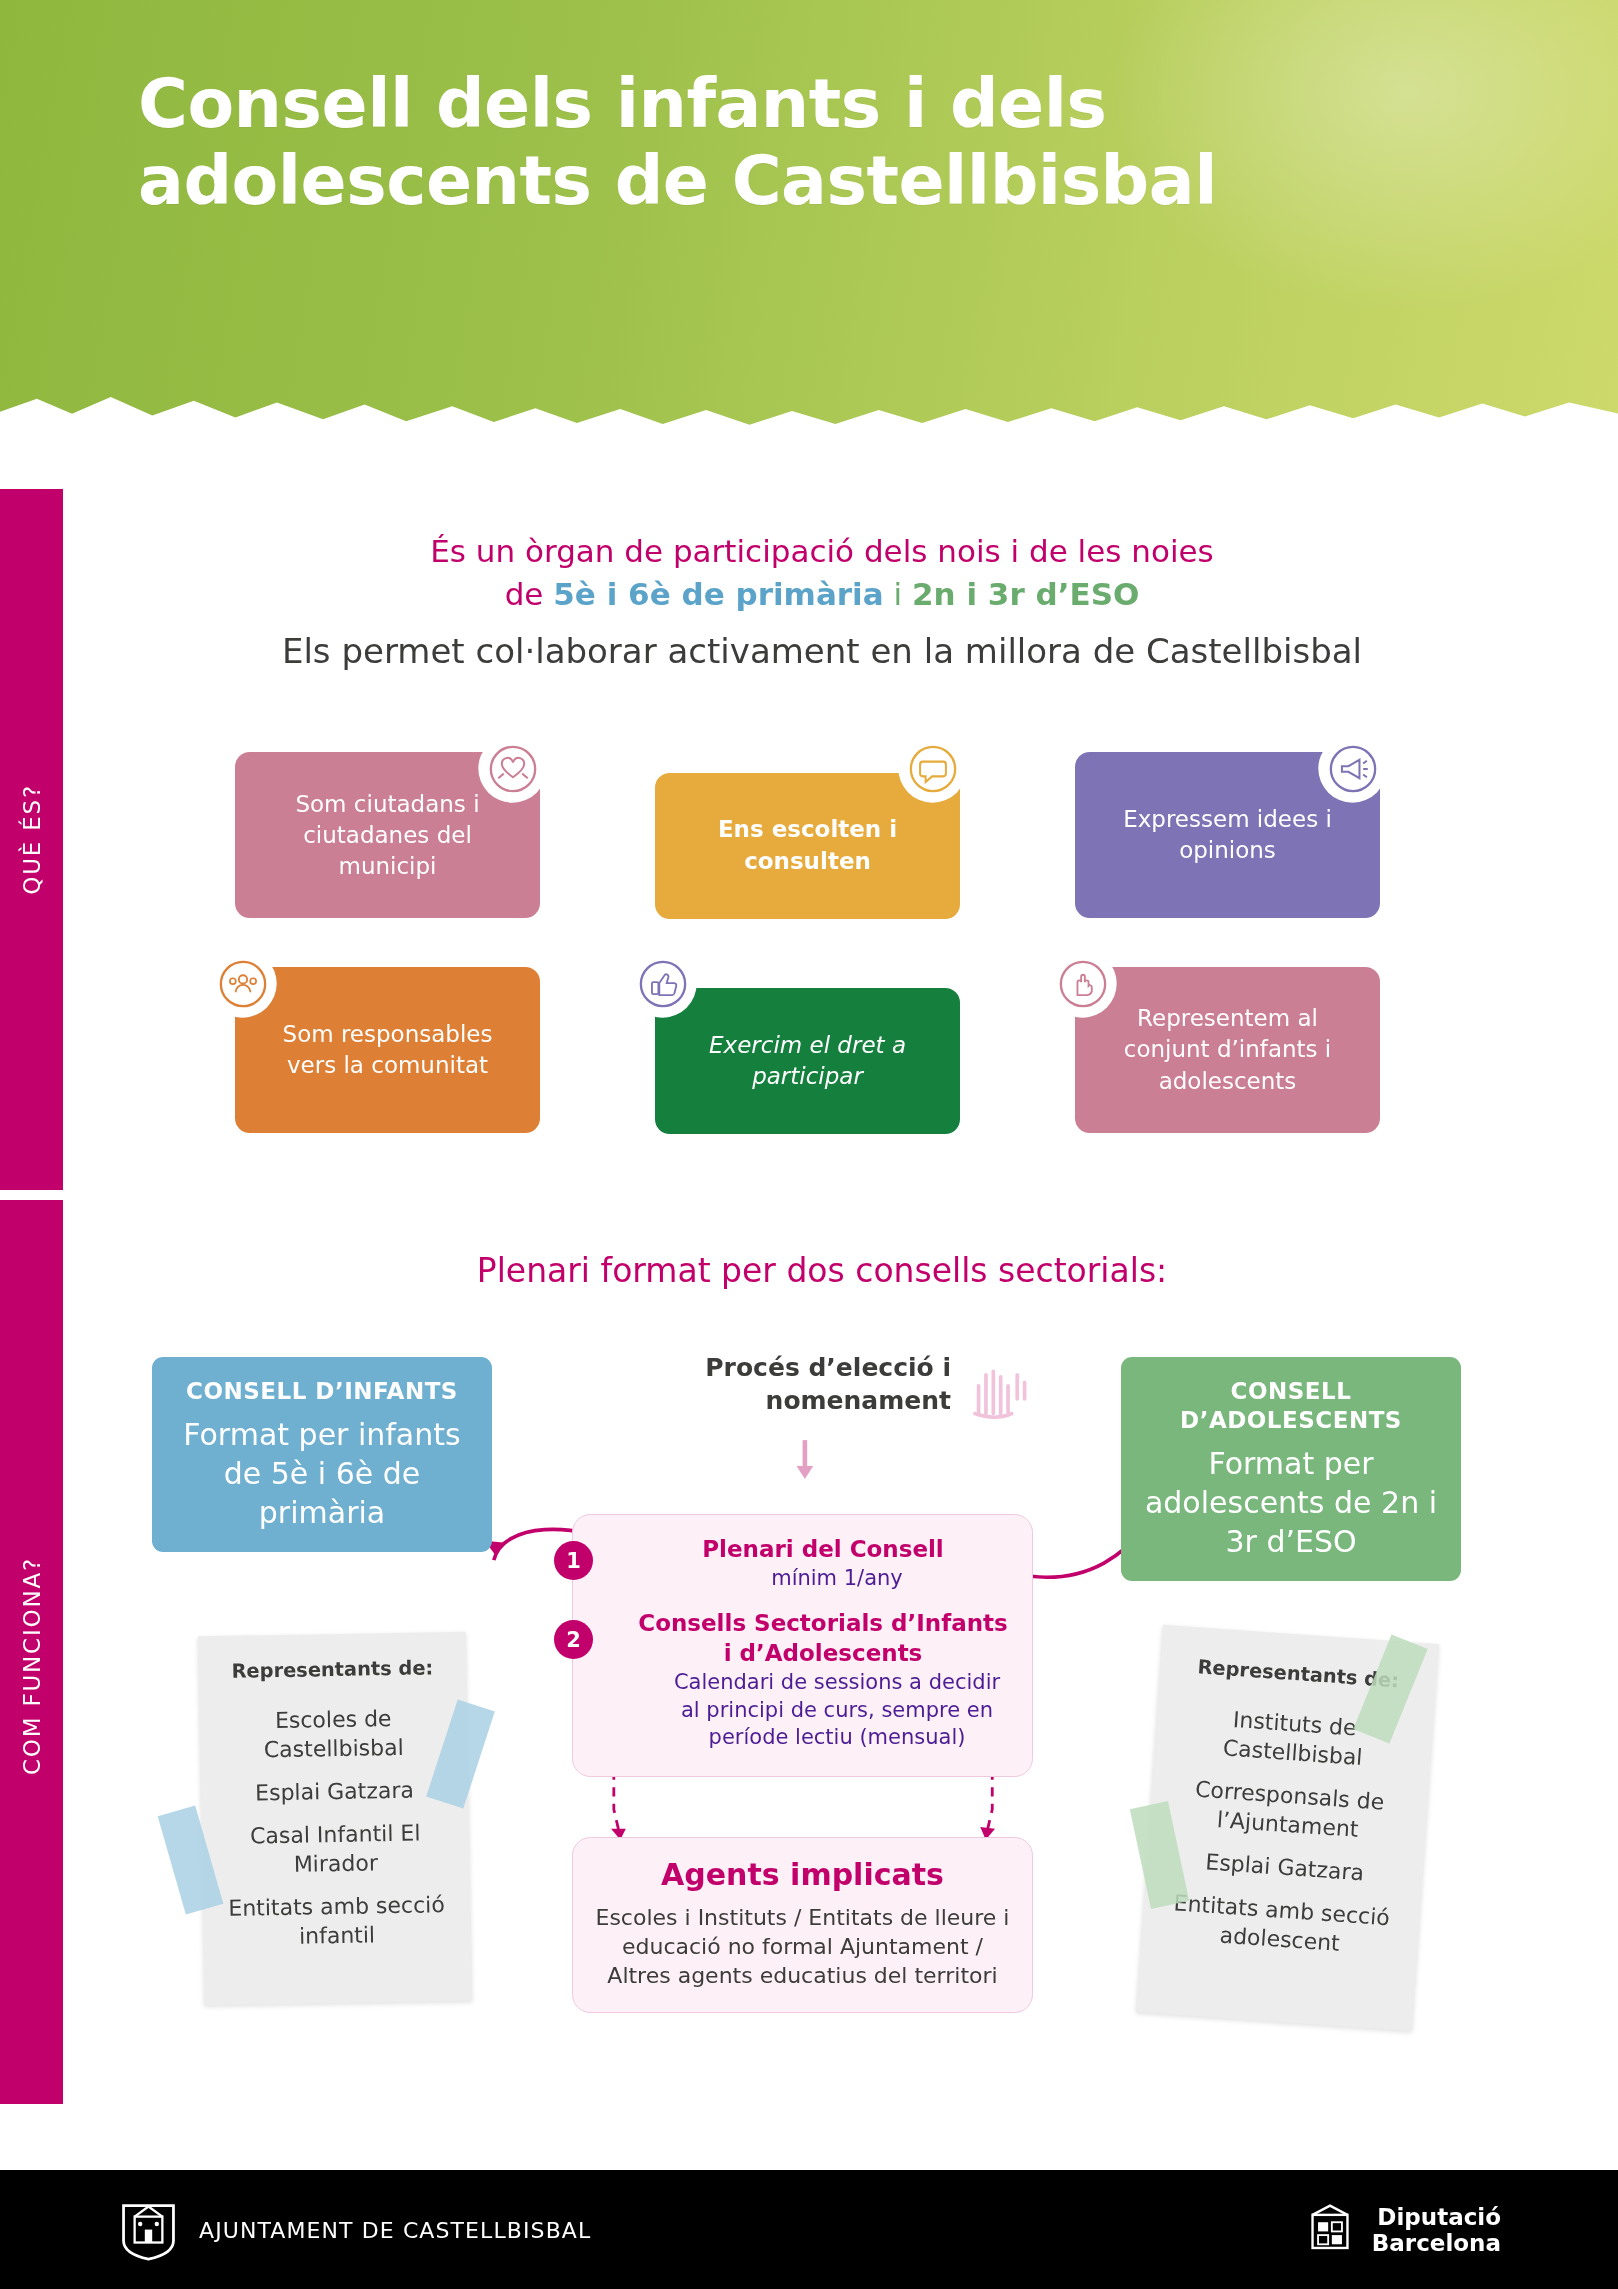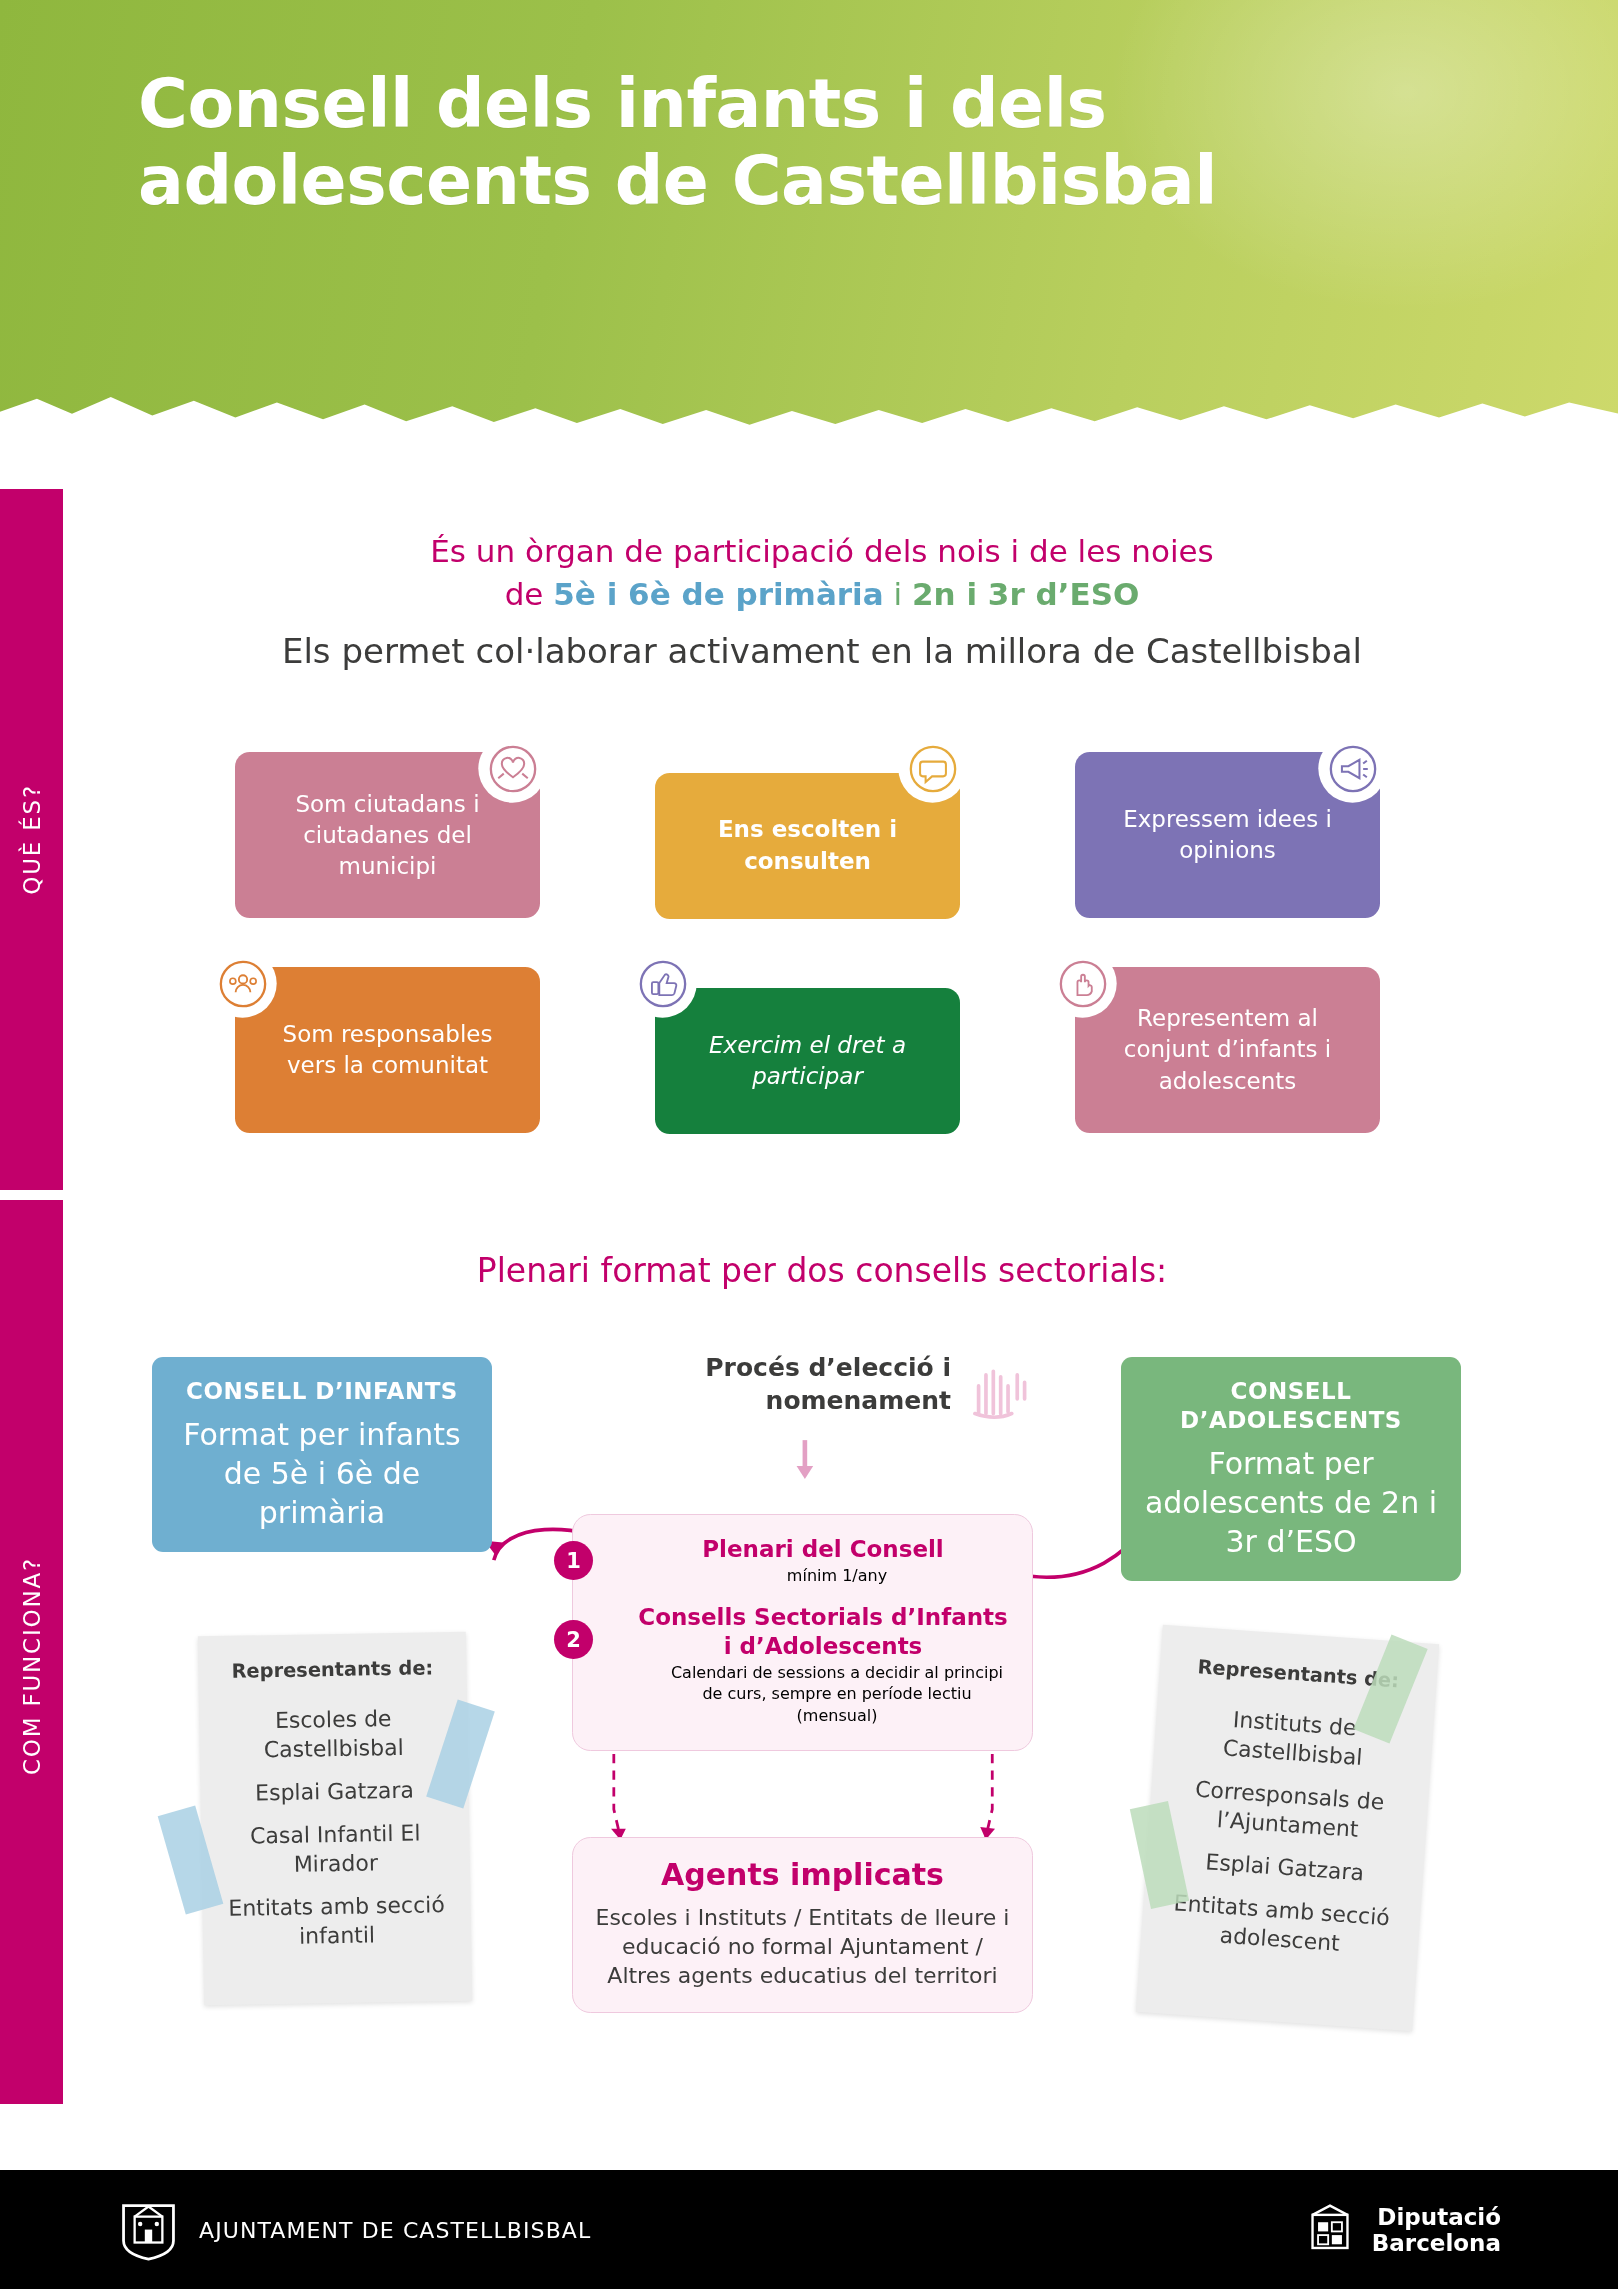--- a/index.html
+++ b/index.html
@@ -89,21 +89,21 @@
     position:absolute; left:674px; top:1352px; width:277px; text-align:right;
     color:#3c3c3b; font-weight:bold; font-size:25px; line-height:1.3;
   }
 
   .plenari {
     position:absolute; left:572px; top:1514px; width:461px;
     background:#fdf1f7; border:1.8px solid #efc9de; border-radius:18.5px;
     padding:20px 24px 24px 65px; box-sizing:border-box; text-align:center;
   }
   .plenari .h { color:#c2006b; font-weight:bold; font-size:23px; line-height:1.3; }
-  .plenari .p { color:#000000; font-size:16px; line-height:1.32;margin-left:28px; }
+  .plenari .p { color:#4c1d95; font-size:21px; line-height:1.32;margin-left:28px; }
   .num {
     position:absolute; width:39px; height:39px; border-radius:50%;
     background:#c2006b; color:#fff; font-weight:bold; font-size:21px;
     display:flex; align-items:center; justify-content:center;
   }
 
   .agents {
     position:absolute; left:572px; top:1837px; width:461px;
     background:#fdf1f7; border:1.8px solid #efc9de; border-radius:18.5px;
     padding:18.5px 22px 22px; box-sizing:border-box; text-align:center;

